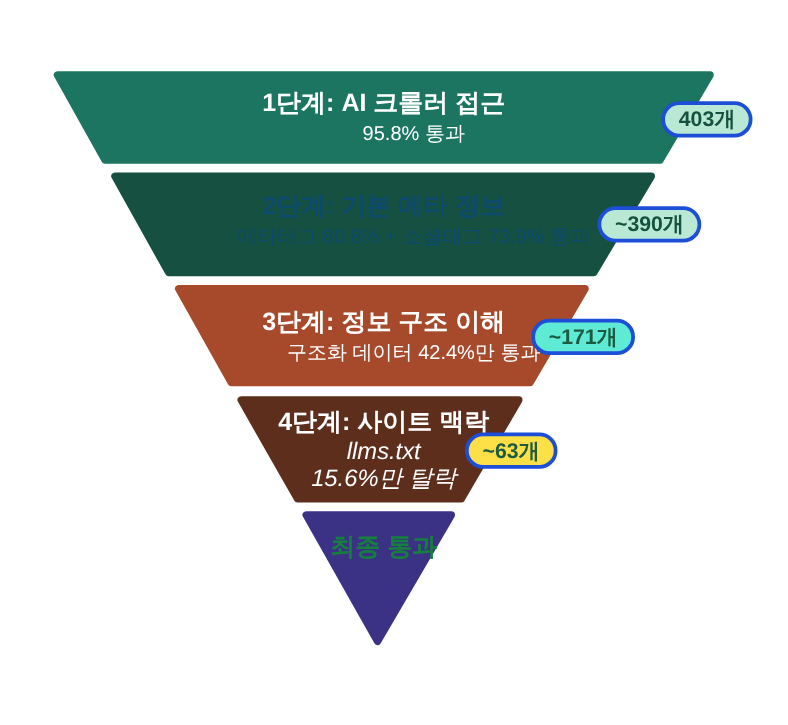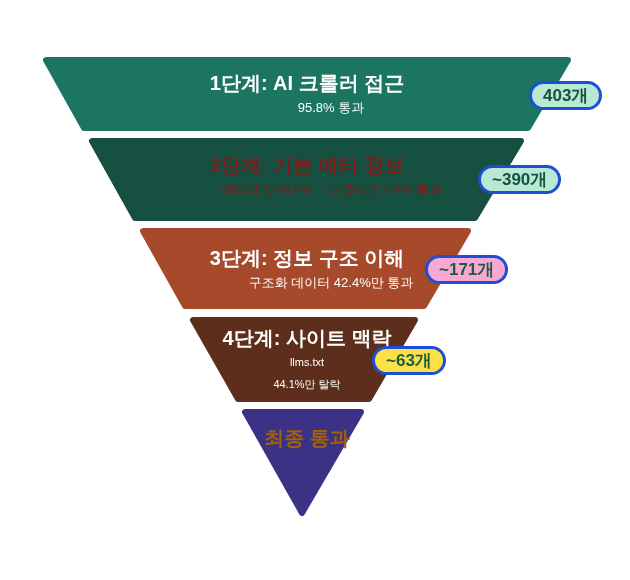--- a/index.html
+++ b/index.html
@@ -14,22 +14,22 @@
   .funnel-svg { position: absolute; left: 0; top: 0; }
   .lvl { stroke-width: 6; stroke-linejoin: round; }
   .label {
     position: absolute;
     left: 0;
     width: 614px;
     text-align: center;
     pointer-events: none;
   }
   .label .title { font-size: 20px; font-weight: 700; line-height: 26px; }
-  .label .sub   { font-size: 13px; font-weight: 500; line-height: 24px; padding-left: 48px; }
-  .label .small { font-size: 11px; font-weight: 500; line-height: 22px; }
+  .label .sub   { font-size: 16px; font-weight: 500; line-height: 24px; padding-left: 48px; }
+  .label .small { font-size: 19px; font-weight: 500; line-height: 22px; font-style: italic; }
   .badge {
     position: absolute;
     display: inline-flex;
     align-items: center;
     justify-content: center;
     padding: 1px 11px;
     border: 3px solid #1d4ed8;
     border-radius: 999px;
     font-size: 17px;
     font-weight: 700;
@@ -48,42 +48,42 @@
     <polygon class="lvl" points="143,231 468,231 424,306 185,306" fill="#a64a2b" stroke="#a64a2b"></polygon>
     <polygon class="lvl" points="193,320 415,320 369,399 238,399" fill="#5e2e1d" stroke="#5e2e1d"></polygon>
     <polygon class="lvl" points="245,412 361,412 302,513" fill="#3b3286" stroke="#3b3286"></polygon>
   </svg>
 
   <div class="label" style="top: 70px; color: rgb(255, 255, 255);">
     <div class="title">1단계: AI 크롤러 접근</div>
     <div class="sub">95.8% 통과</div>
   </div>
 
-  <div class="label" style="top: 152px; color: #7f1d1d;">
+  <div class="label" style="top: 152px; color: #0c4a6e;">
     <div class="title">2단계: 기본 메타 정보</div>
-    <div class="sub">메타태그 96.8% + 소셜태그 4.4% 통과</div>
+    <div class="sub">메타태그 80.8% + 소셜태그 73.9% 통과</div>
   </div>
 
   <div class="label" style="top: 245px; color: rgb(255, 255, 255);">
     <div class="title">3단계: 정보 구조 이해</div>
     <div class="sub">구조화 데이터 42.4%만 통과</div>
   </div>
 
   <div class="label" style="top: 325px; color: rgb(255, 255, 255);">
     <div class="title">4단계: 사이트 맥락</div>
     <div class="small">llms.txt</div>
-    <div class="small">44.1%만 탈락</div>
+    <div class="small">15.6%만 탈락</div>
   </div>
 
-  <div class="label" style="top: 425px; color: #a16207;">
+  <div class="label" style="top: 425px; color: #15803d;">
     <div class="title">최종 통과</div>
   </div>
 
   <div class="badge" style="left: 529px; top: 81px; background-color: rgb(185, 233, 212); color: rgb(20, 81, 63);">403개</div>
 
   <div class="badge" style="left: 478px; top: 165px; background-color: rgb(185, 233, 212); color: rgb(20, 81, 63); text-align: center;">~390개</div>
 
-  <div class="badge" style="left: 425px; top: 255px; background-color: #f9a8d4; color: rgb(29, 91, 65);">~171개</div>
+  <div class="badge" style="left: 425px; top: 255px; background-color: #5eead4; color: rgb(29, 91, 65);">~171개</div>
 
   <div class="badge" style="left: 372px; top: 346px; background-color: #fde047; color: rgb(29, 91, 65);">~63개</div>
 
 
 </div>
 
 </body></html>

